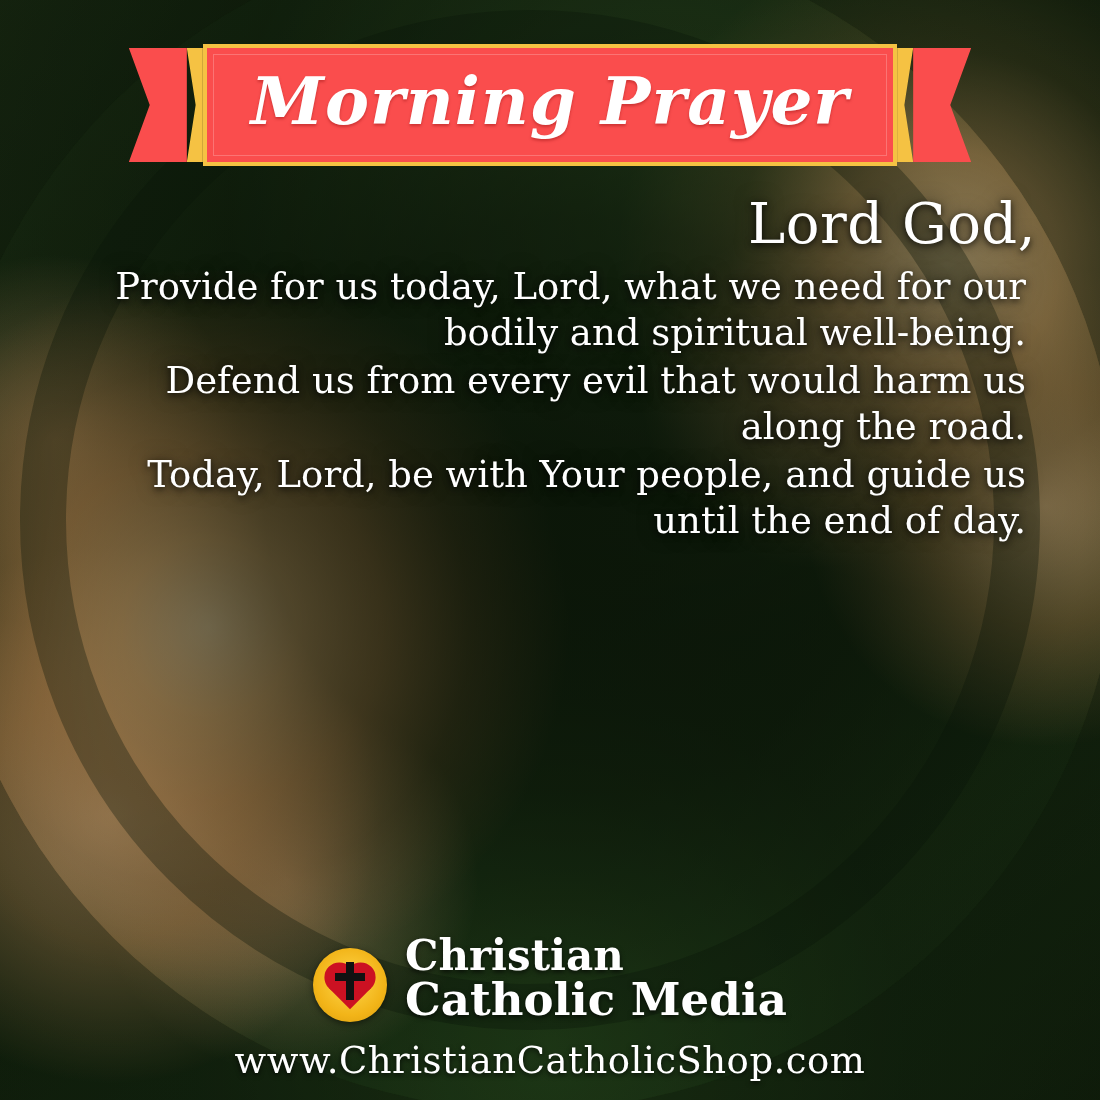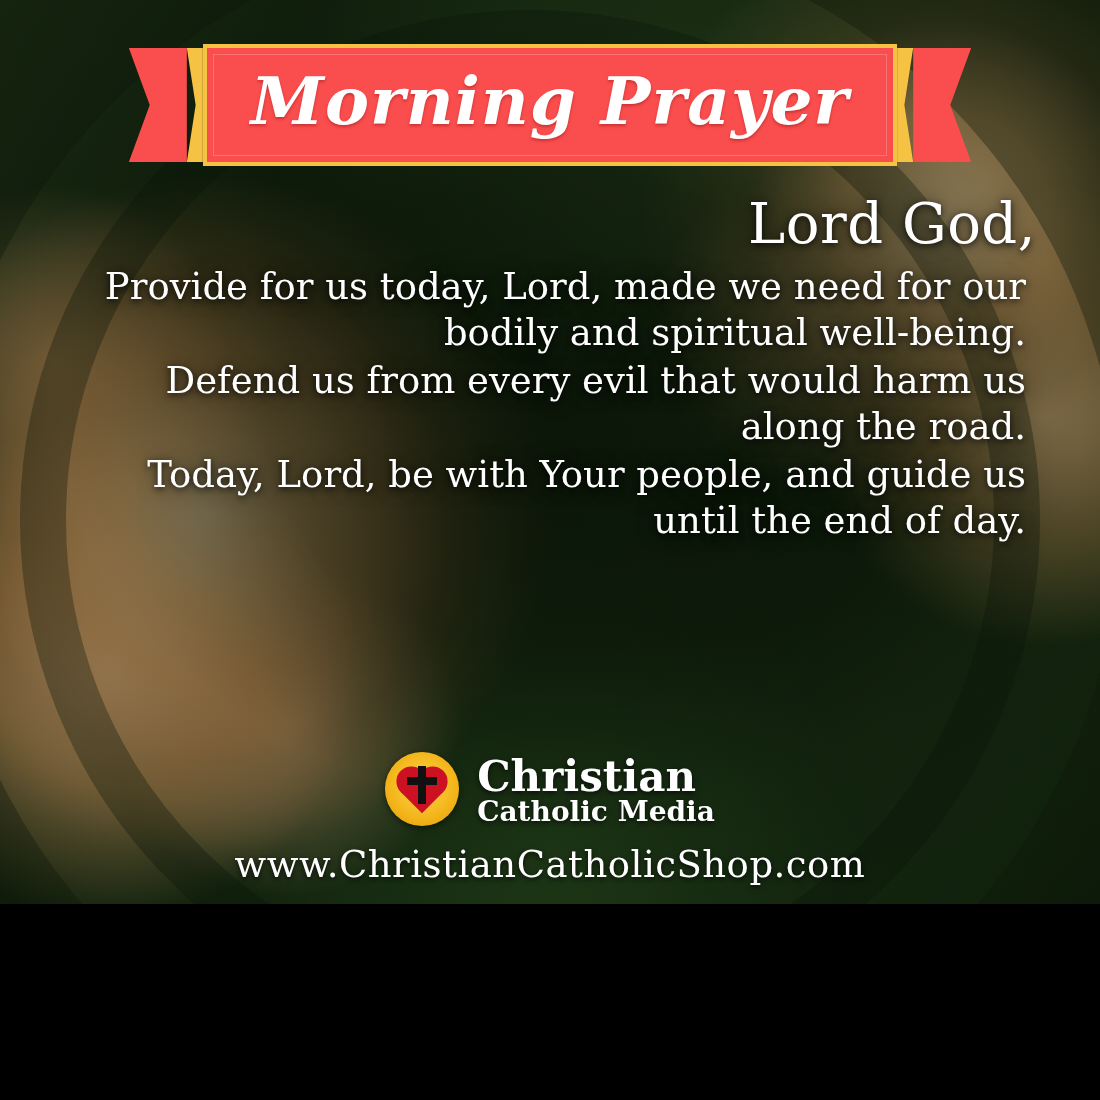--- a/index.html
+++ b/index.html
@@ -7,21 +7,21 @@
     padding: 0;
     background: #000;
   }
   body {
     font-family: "Liberation Sans", sans-serif;
   }
 
   .poster {
     position: relative;
     width: 1100px;
-    height: 904px;
+    height: 1100px;
     overflow: hidden;
     background: #3b82f6;
   }
 
   
   .bg {
     position: absolute;
     inset: 0;
     background:
       
@@ -220,21 +220,21 @@
     text-shadow: 0 2px 5px rgba(0,0,0,0.7);
   }
   .brand-line1 {
     font-family: "DejaVu Serif", serif;
     font-weight: bold;
     font-size: 42px;
   }
   .brand-line2 {
     font-family: "DejaVu Serif", serif;
     font-weight: bold;
-    font-size: 28px;
+    font-size: 45px;
   }
   .website {
     position: absolute;
     left: 0;
     right: 0;
     bottom: 18px;
     text-align: center;
     color: #ffffff;
     font-family: "DejaVu Serif", serif;
     font-size: 37px;
@@ -259,21 +259,21 @@
       <div class="ribbon-center">
         <div class="ribbon-title">Morning Prayer</div>
       </div>
       <div class="tail-accent-right"></div>
       <div class="ribbon-tail right"></div>
     </div>
   </div>
 
   <div class="prayer">
     <div class="salutation">Lord God,</div>
-    <p class="stanza">Provide for us today, Lord, made we need for our bodily and spiritual well-being.</p>
+    <p class="stanza">Provide for us today, Lord, what we need for our bodily and spiritual well-being.</p>
     <p class="stanza">Defend us from every evil that would harm us along the road.</p>
     <p class="stanza">Today, Lord, be with Your people, and guide us until the end of day.</p>
   </div>
 
   <div class="brand">
     <div class="logo">
       <div class="heart"></div>
       <div class="cross"></div>
     </div>
     <div class="brand-text">

